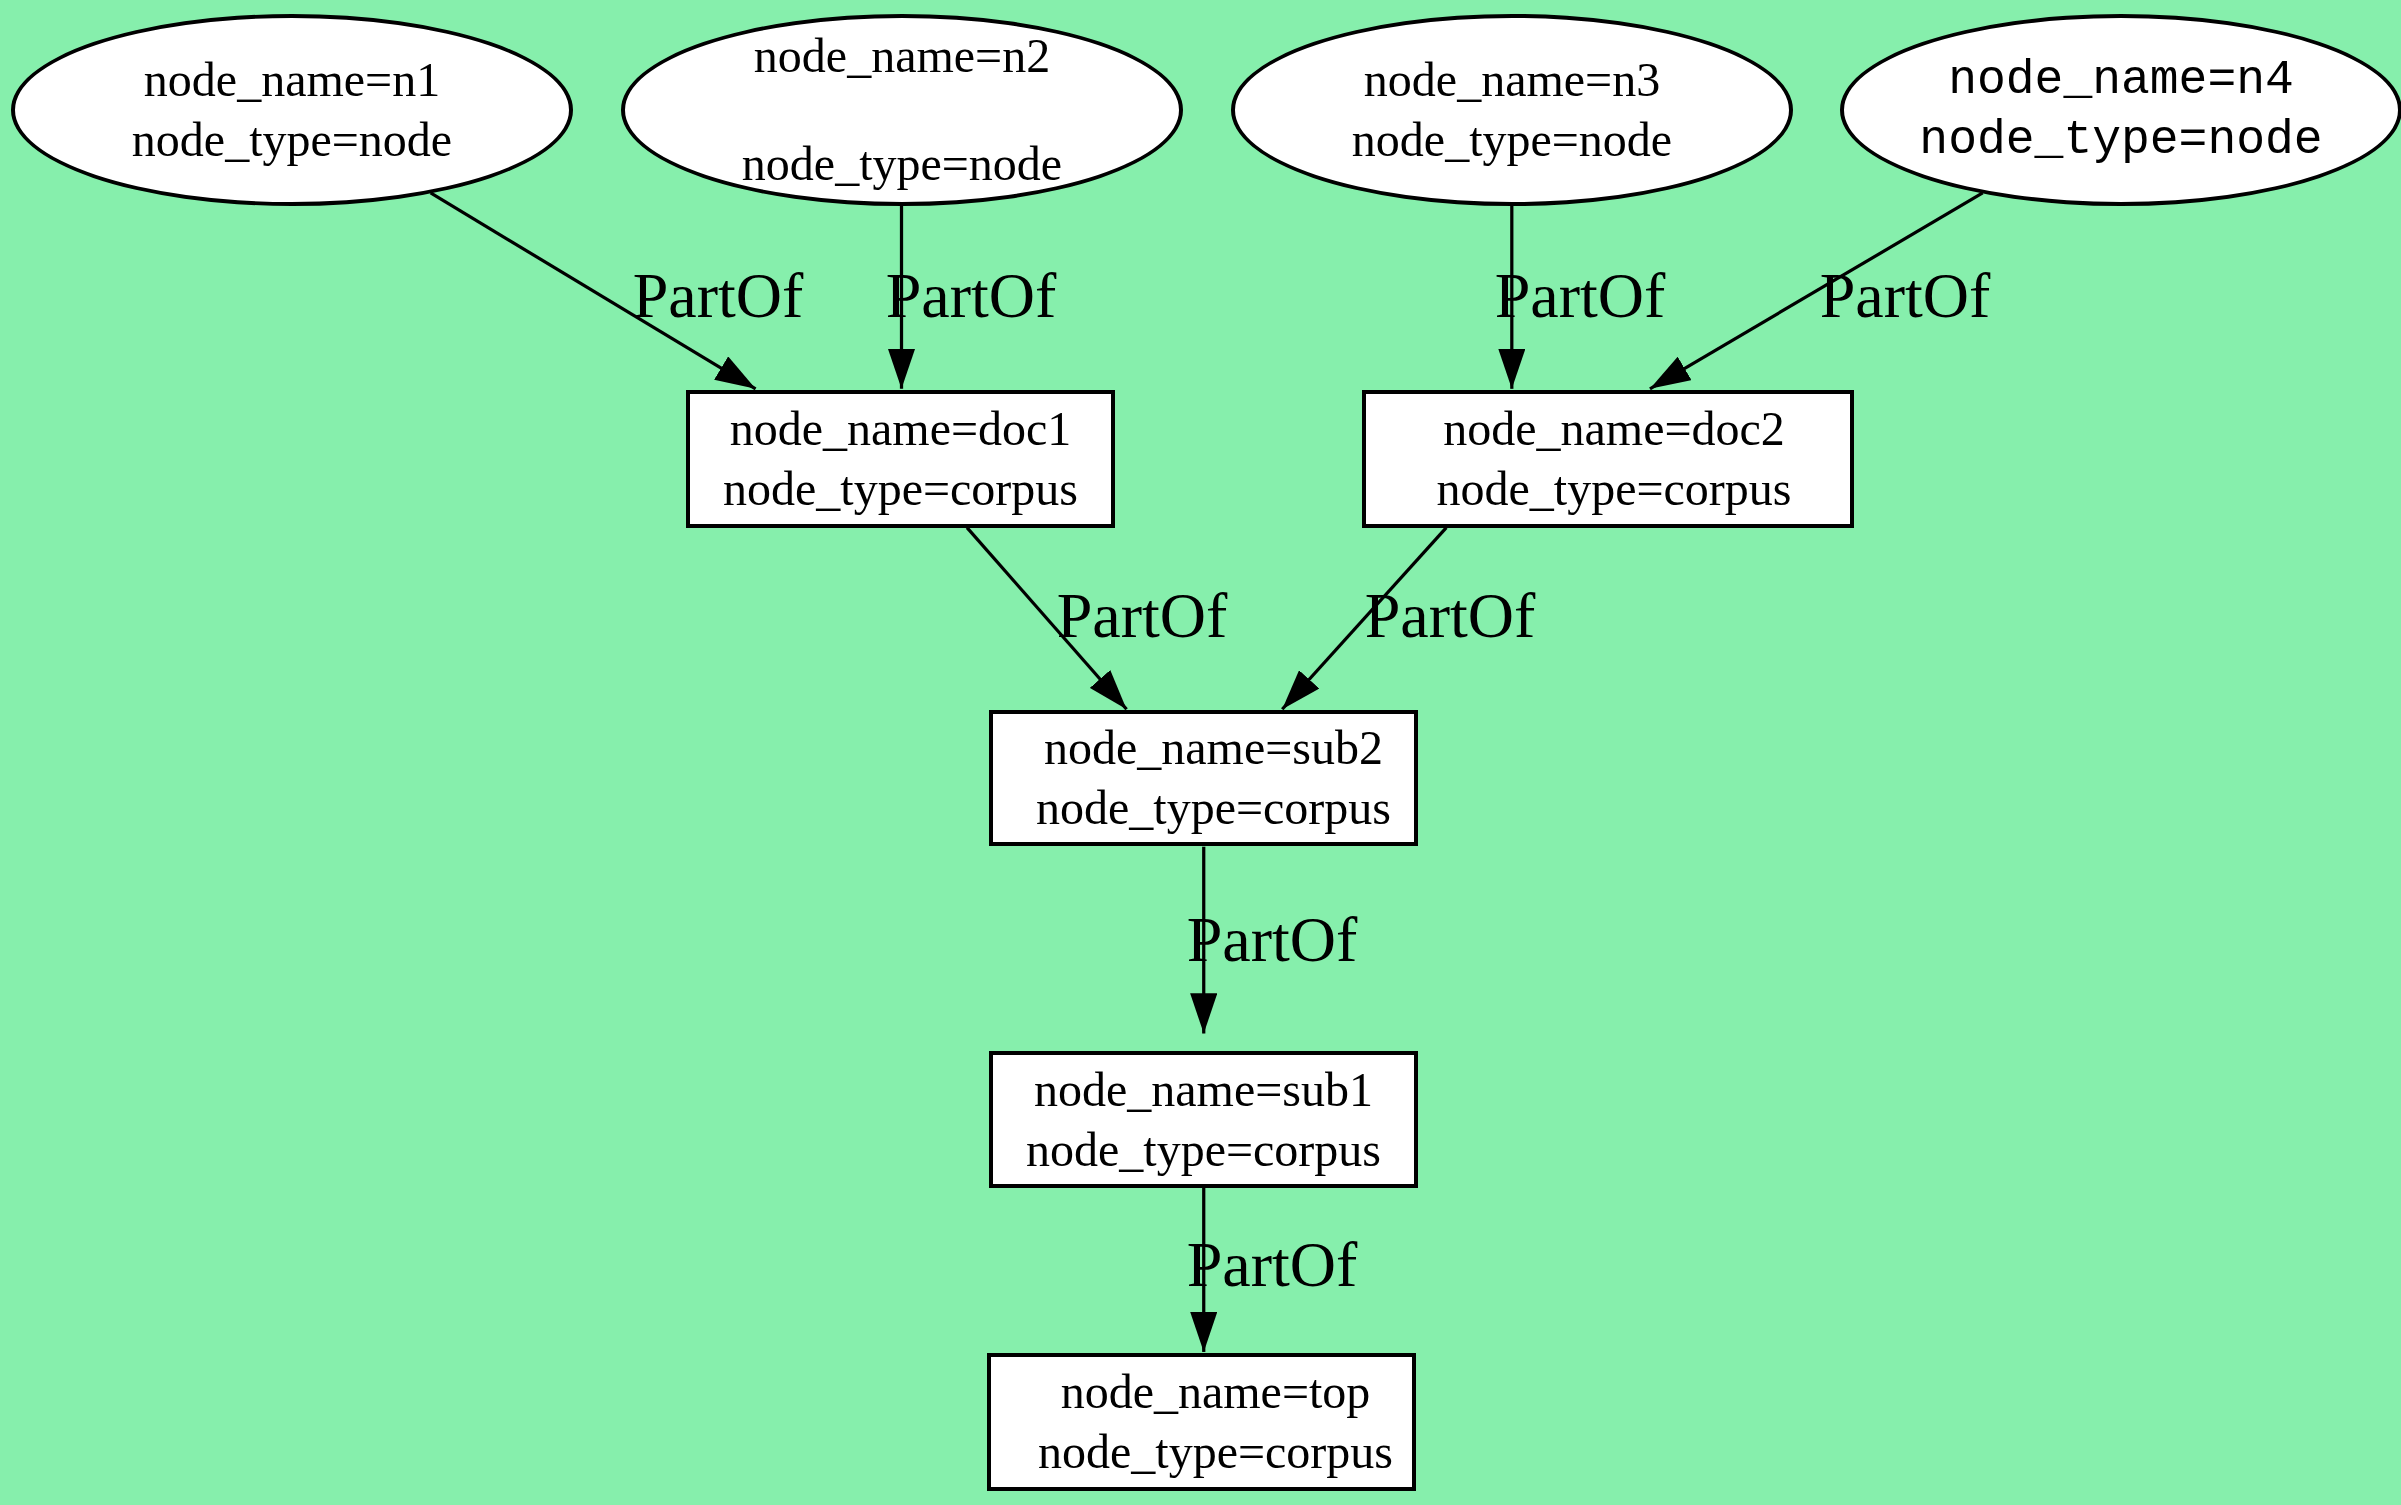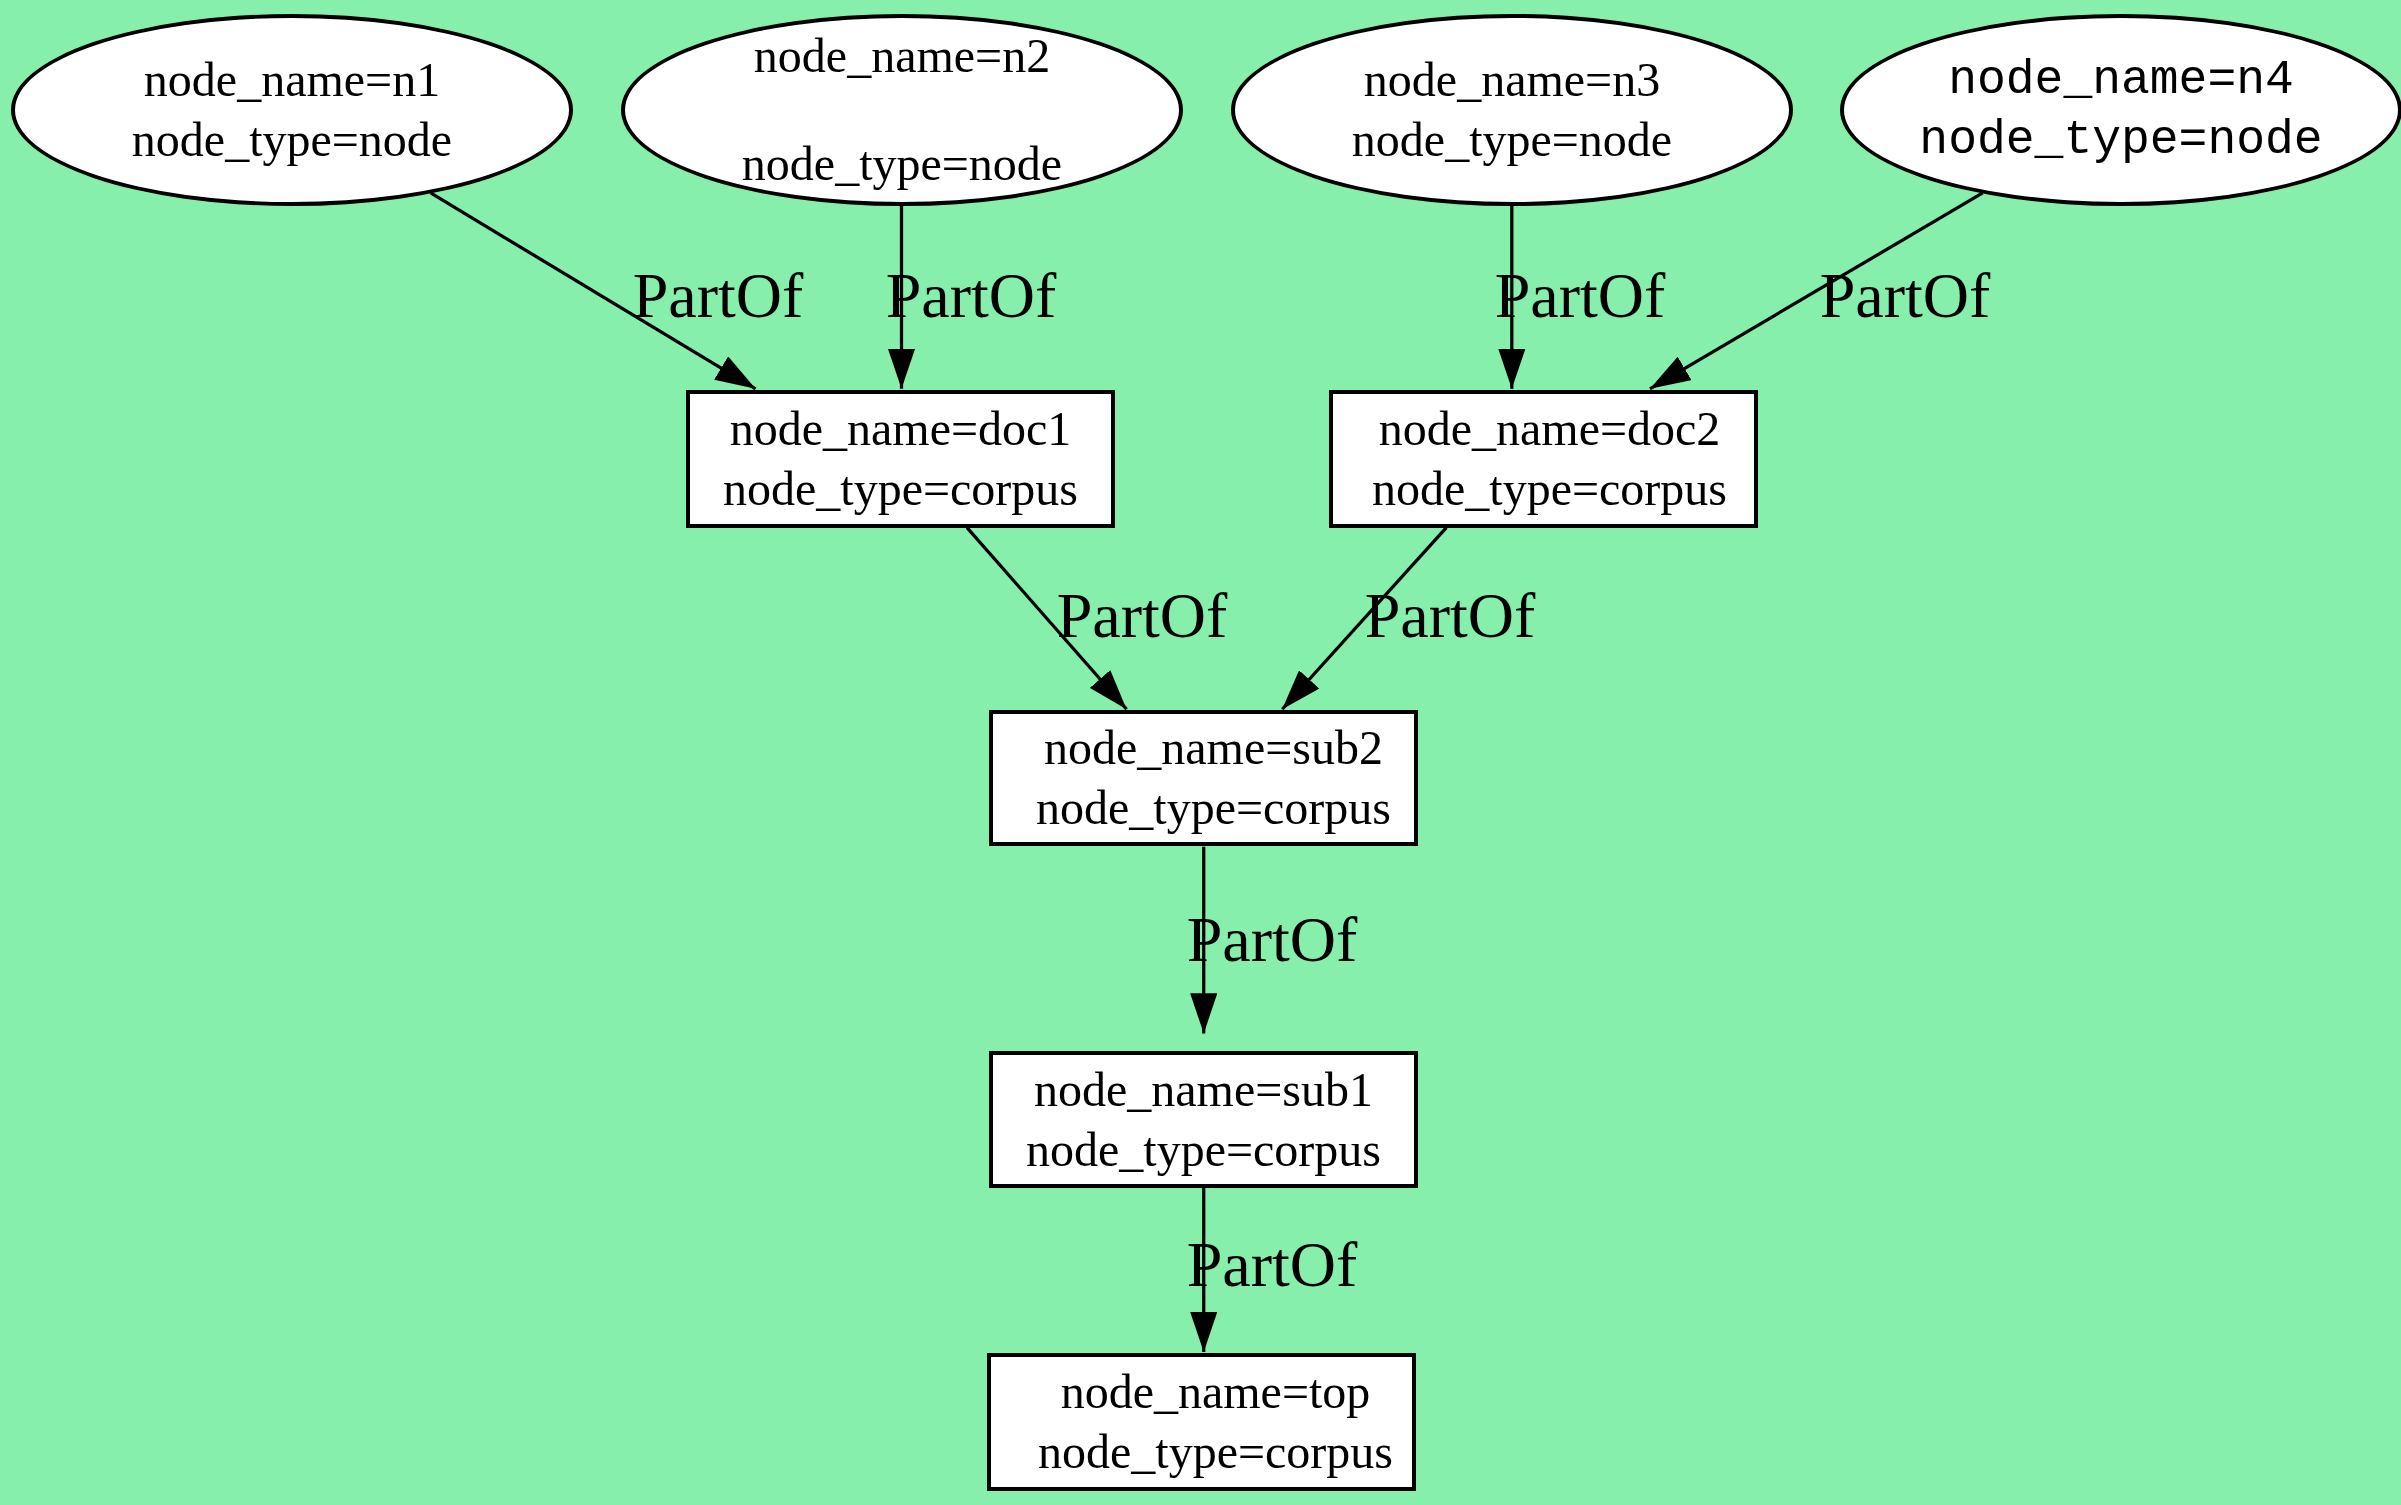--- a/index.html
+++ b/index.html
@@ -88,21 +88,21 @@
   </div>
   <div class="node ellipse" style="left:1840px; top:13.6px; width:562px; height:192px;font-family:Liberation Mono, monospace;">
     <div>node_name=n4</div>
     <div>node_type=node</div>
   </div>
 
   <div class="node" style="left:686px; top:390px; width:429px; height:138px;">
     <div>node_name=doc1</div>
     <div>node_type=corpus</div>
   </div>
-  <div class="node" style="left:1329px; top:390px; width:429px; height:138px;padding-left:12px;">
+  <div class="node" style="left:1362px; top:390px; width:492px; height:138px;padding-left:12px;">
     <div>node_name=doc2</div>
     <div>node_type=corpus</div>
   </div>
   <div class="node" style="left:989px; top:710px; width:429px; height:136px;padding-left:20px;">
     <div>node_name=sub2</div>
     <div>node_type=corpus</div>
   </div>
   <div class="node" style="left:989px; top:1035px; width:429px; height:137px;margin-top:16px;">
     <div>node_name=sub1</div>
     <div>node_type=corpus</div>

